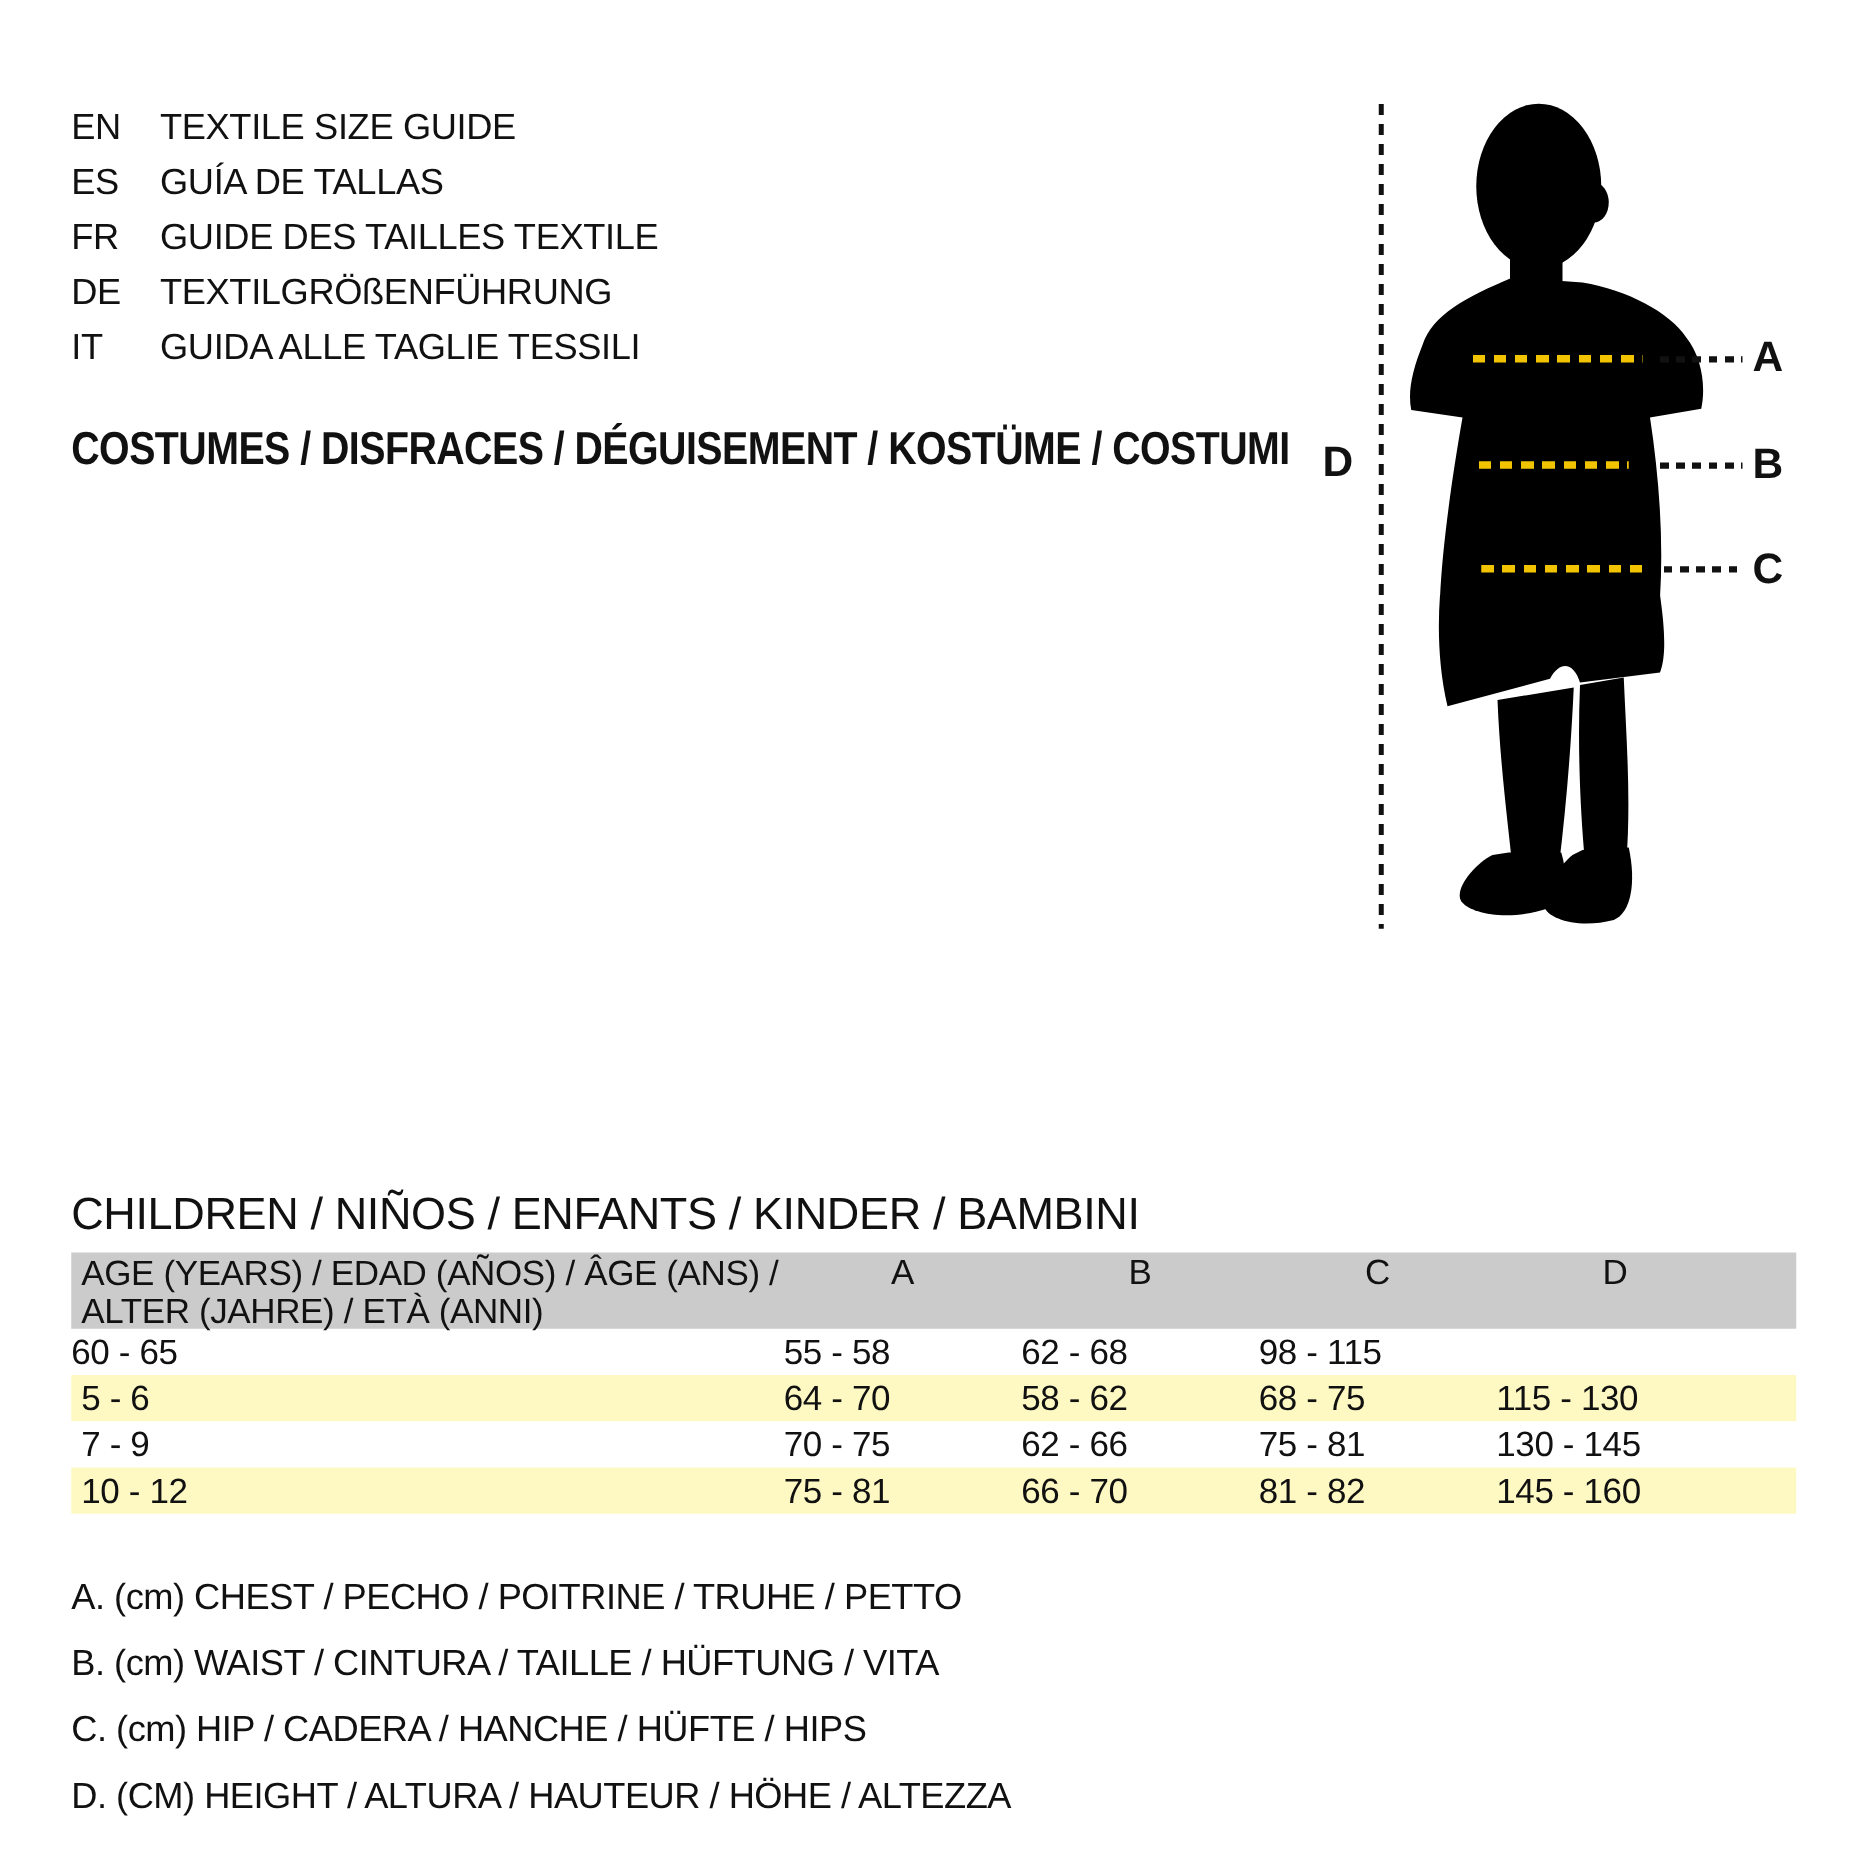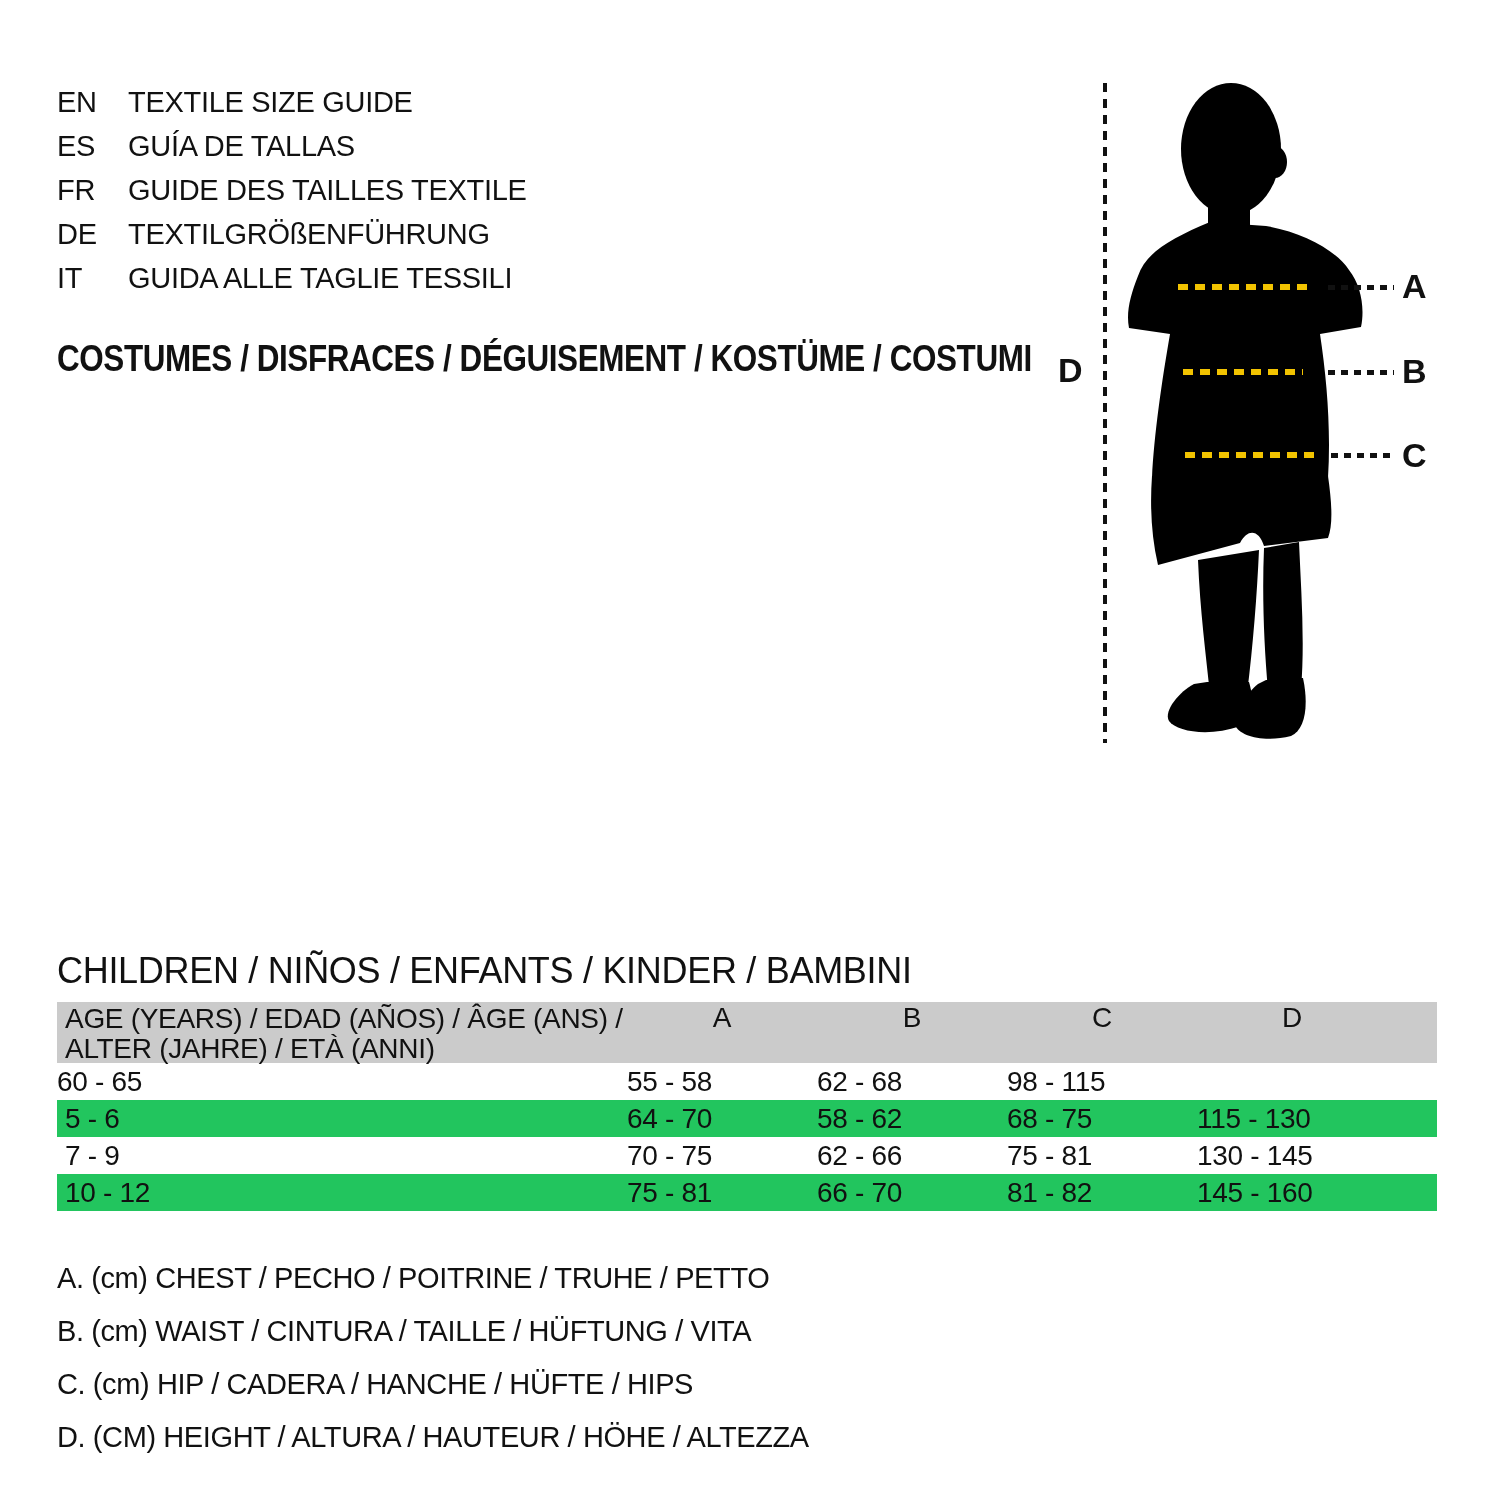--- a/index.html
+++ b/index.html
@@ -60,21 +60,21 @@
   .section-title {
     position:absolute; left:57px; top:950px;
     font-size:36px; letter-spacing:-0.3px; white-space:nowrap;
   }
   .size-table { position:absolute; left:57px; top:1002px; width:1380px; font-size:28px; letter-spacing:-0.3px; }
   .t-row { display:grid; grid-template-columns:570px 190px 190px 190px 190px; align-items:center; }
   .t-head { background:#CBCBCB; height:61px; align-items:start; }
   .t-head .age-cell { padding:2px 0 0 8px; line-height:30px; }
   .t-head .col-letter { text-align:center; padding-top:1px; line-height:30px; }
   .t-data { height:37px; }
-  .t-data.alt { background:#22c55e; }
+  .t-data.alt { background:#fef9c3; }
   .age-cell { padding-left:8px; }
   .val-cell { text-align:left; }
 
   
   .legend { position:absolute; left:57px; top:1252px; }
   .legend-item { height:53px; font-size:29px; letter-spacing:-0.4px; white-space:nowrap; display:flex; align-items:center;text-align:center; }
 </style>
 </head>
 <body>
 

